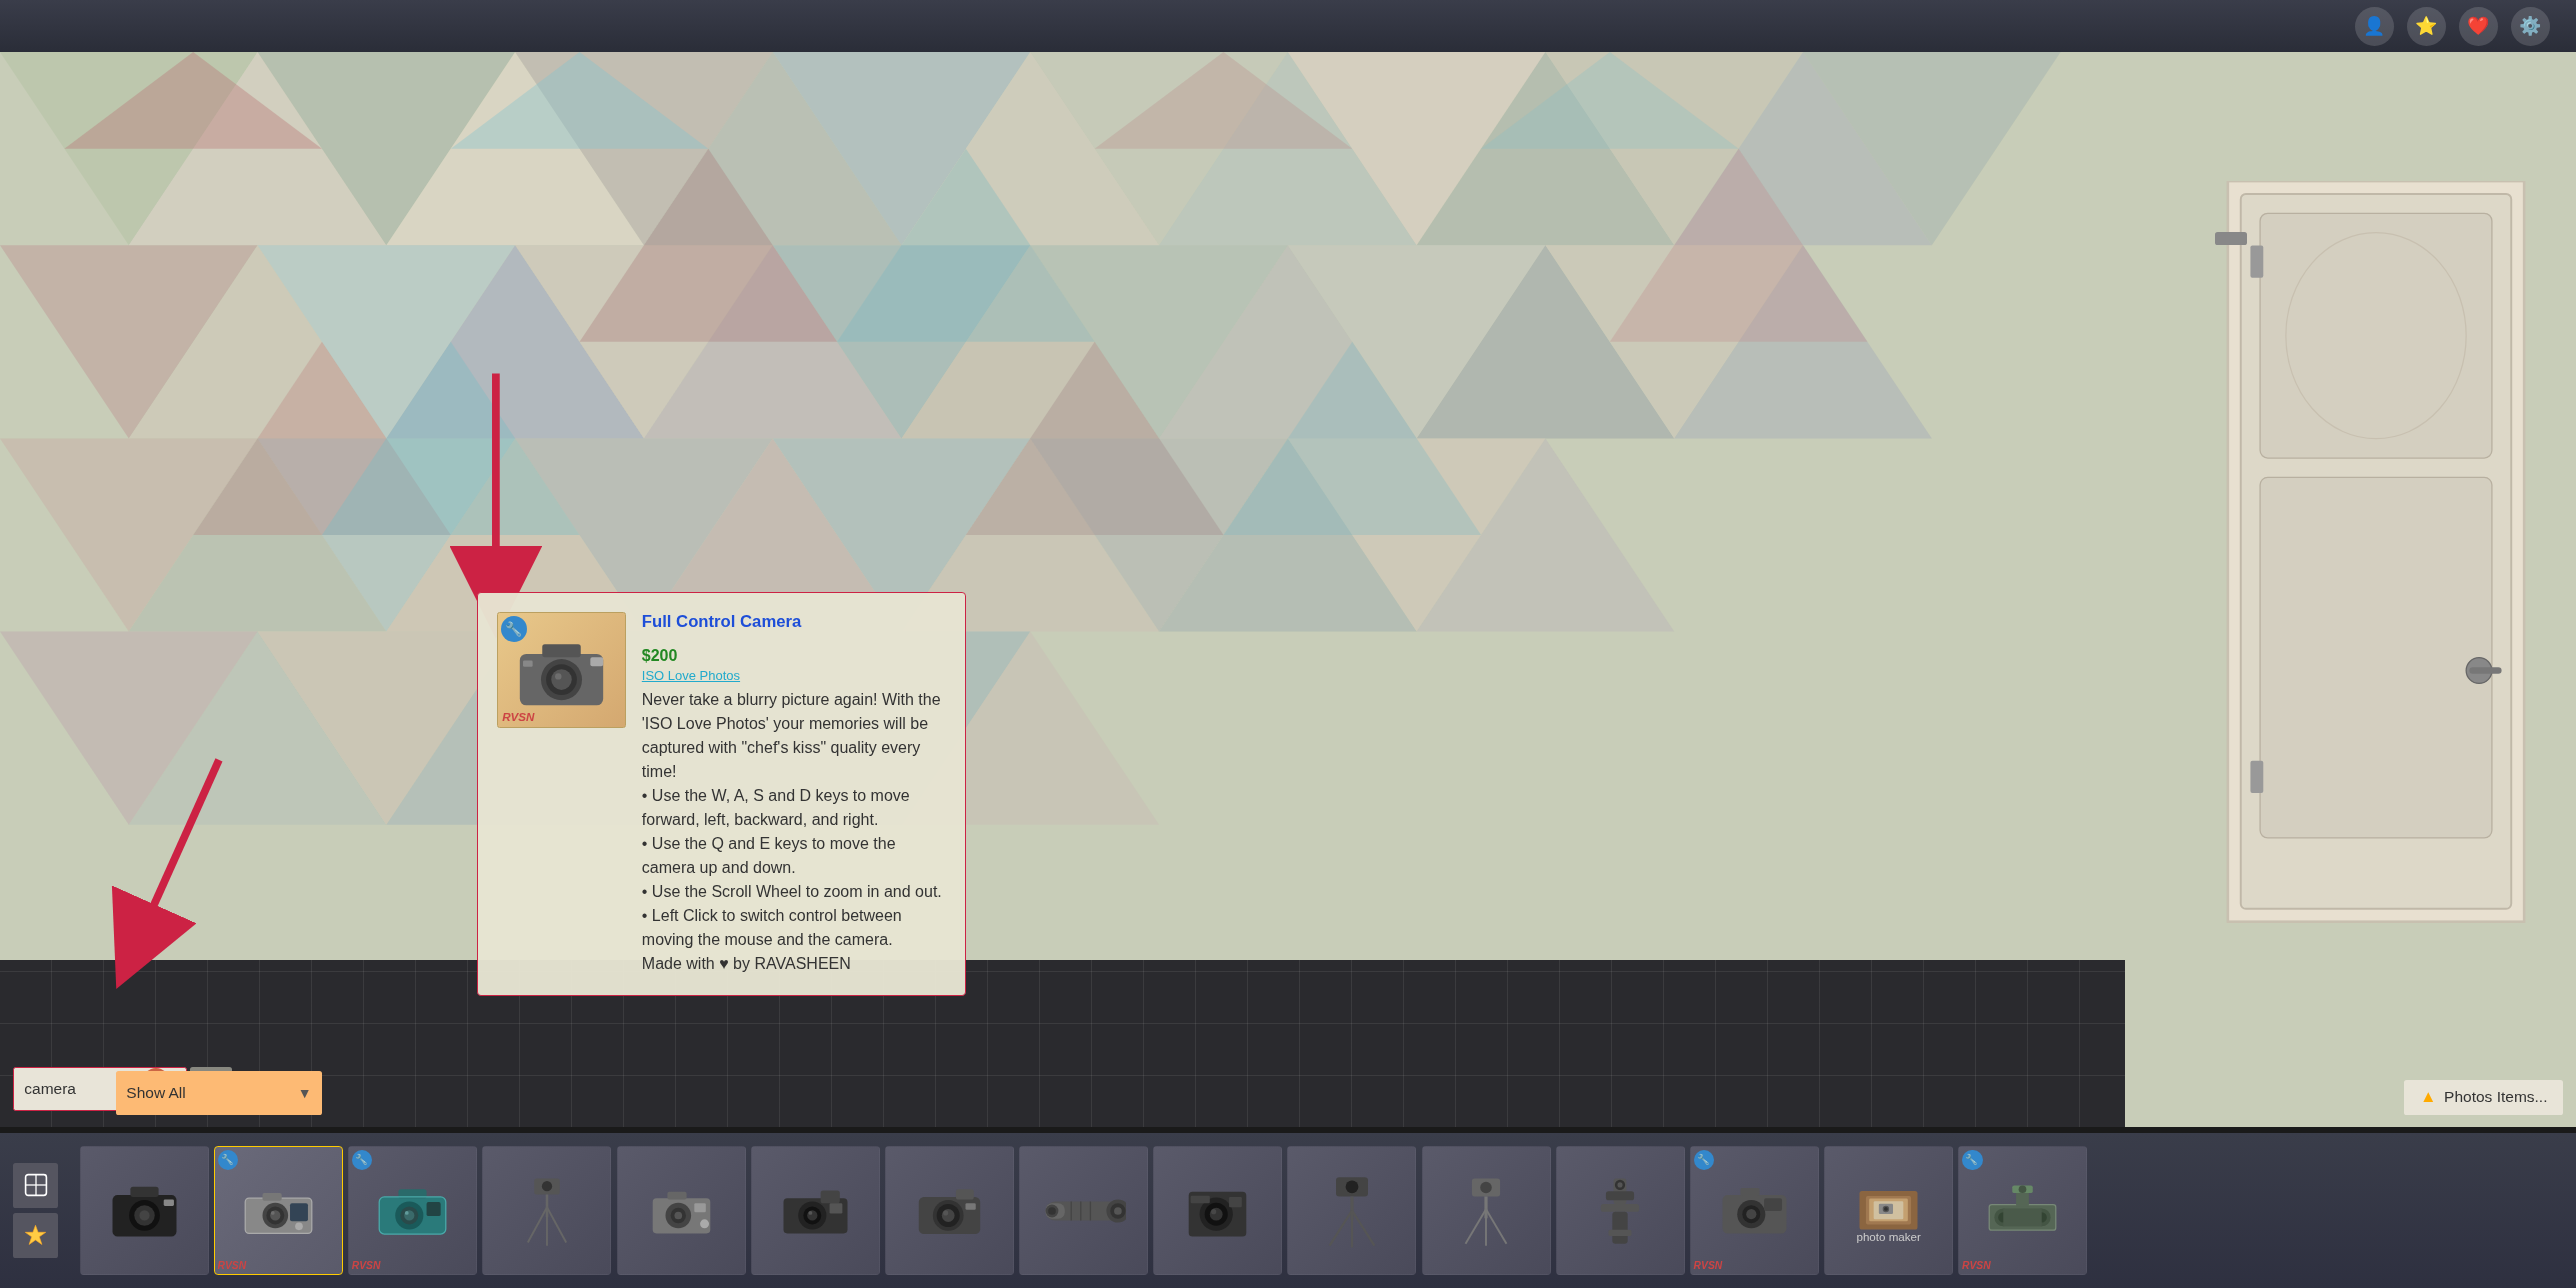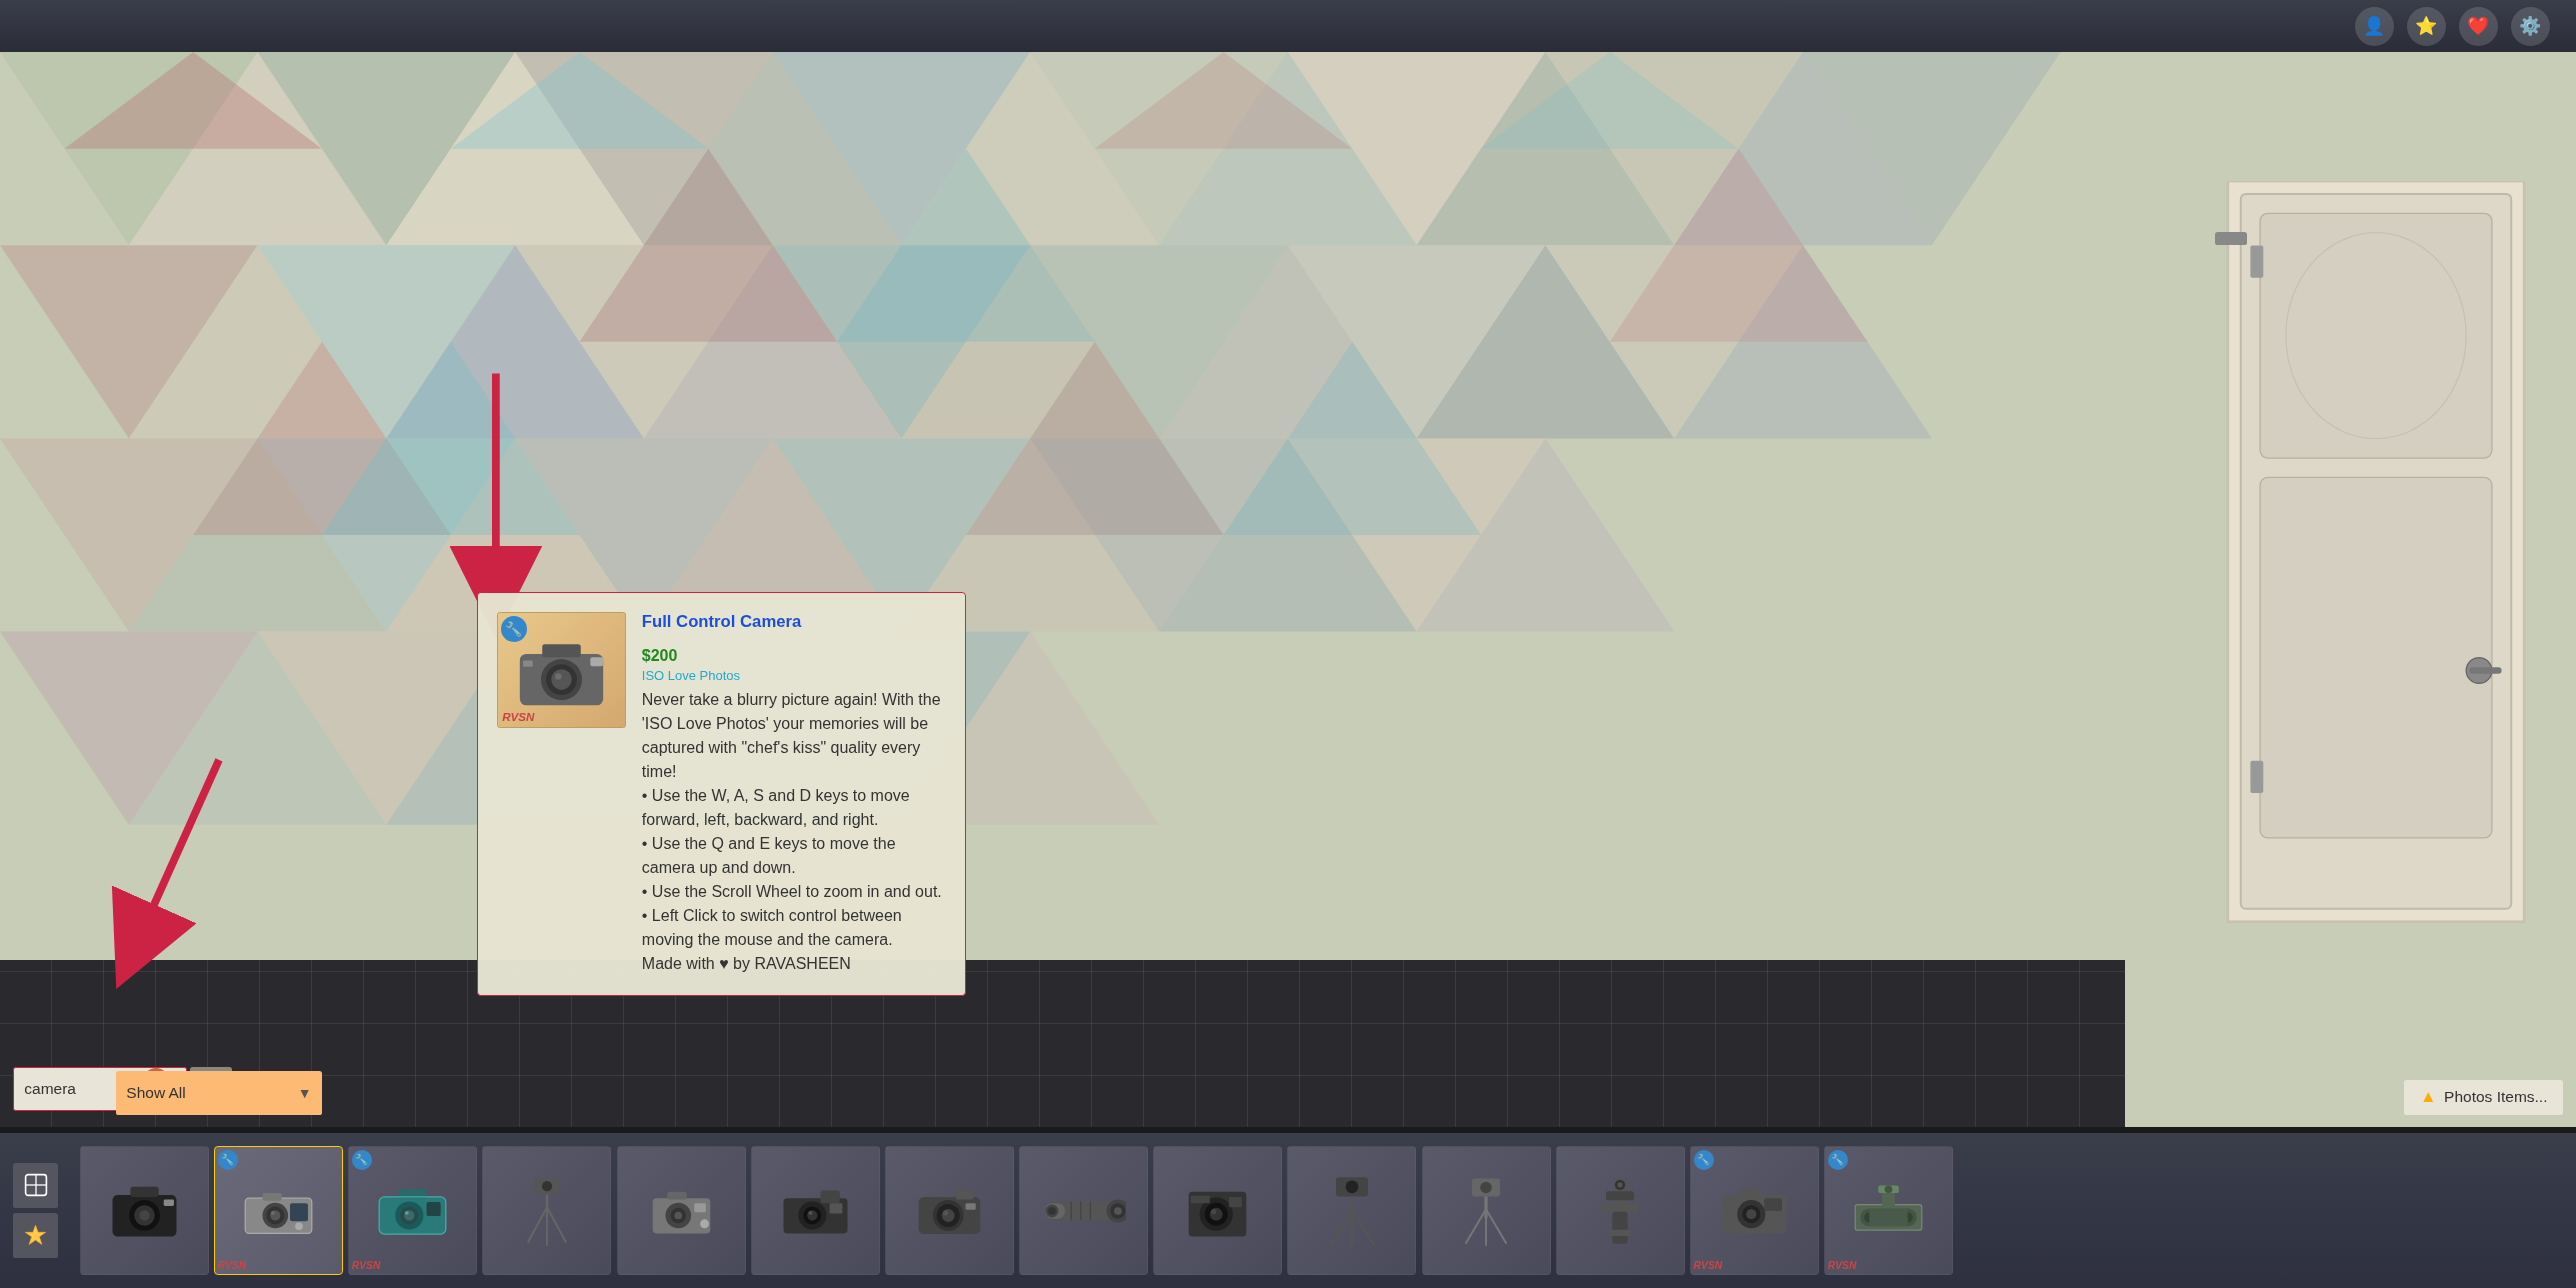--- a/index.html
+++ b/index.html
@@ -167,20 +167,21 @@
       font-size: 16px;
       font-weight: bold;
       color: #228822;
       margin-bottom: 2.6px;
     }
 
     .item-pack {
       font-size: 13px;
       color: #22aacc;
       margin-bottom: 5.2px;
+      text-decoration: underline;
     }
 
     .item-description {
       font-size: 16px;
       color: #333;
       line-height: 1.5;
     }
 
     
     .arrow-container {
@@ -817,20 +818,36 @@
           <circle cx="55" cy="55" r="22" fill="#333"></circle>
           <circle cx="55" cy="55" r="14" fill="#222"></circle>
           <circle cx="55" cy="55" r="8" fill="#444"></circle>
           <rect x="75" y="30" width="28" height="20" rx="3" fill="#444"></rect>
           <rect x="38" y="14" width="30" height="12" rx="3" fill="#555"></rect>
         </svg>
       </div>
       <div class="rvsn-tag">RVSN</div>
     </div>
 
+    <div class="item-thumb">
+      <div class="thumb-inner" style="flex-direction: column; align-items: center;">
+        <svg width="71" height="58" viewBox="0 0 110 90" xmlns="http://www.w3.org/2000/svg">
+          <rect x="10" y="20" width="90" height="60" rx="4" fill="#8b6540"></rect>
+          <rect x="20" y="28" width="70" height="44" rx="3" fill="#a07850"></rect>
+          <rect x="25" y="32" width="60" height="35" rx="2" fill="#c4a070"></rect>
+
+          <rect x="32" y="36" width="46" height="28" rx="2" fill="#d0c0a0"></rect>
+
+          <rect x="40" y="40" width="22" height="16" rx="2" fill="#888"></rect>
+          <circle cx="51" cy="48" r="5" fill="#555"></circle>
+          <circle cx="51" cy="48" r="3" fill="#333"></circle>
+        </svg>
+        <div style="color: #ccc; font-size: 11.6px; margin-top: -5.2px;">photo maker</div>
+      </div>
+    </div>
 
     <div class="item-thumb">
       <div class="cc-badge">🔧</div>
       <div class="thumb-inner">
         <svg width="77" height="64" viewBox="0 0 120 100" xmlns="http://www.w3.org/2000/svg">
 
           <rect x="8" y="40" width="104" height="40" rx="4" fill="#556655"></rect>
           <rect x="8" y="40" width="104" height="40" rx="4" fill="none" stroke="#778877" stroke-width="2"></rect>
 
           <circle cx="30" cy="60" r="14" fill="#445544"></circle>

